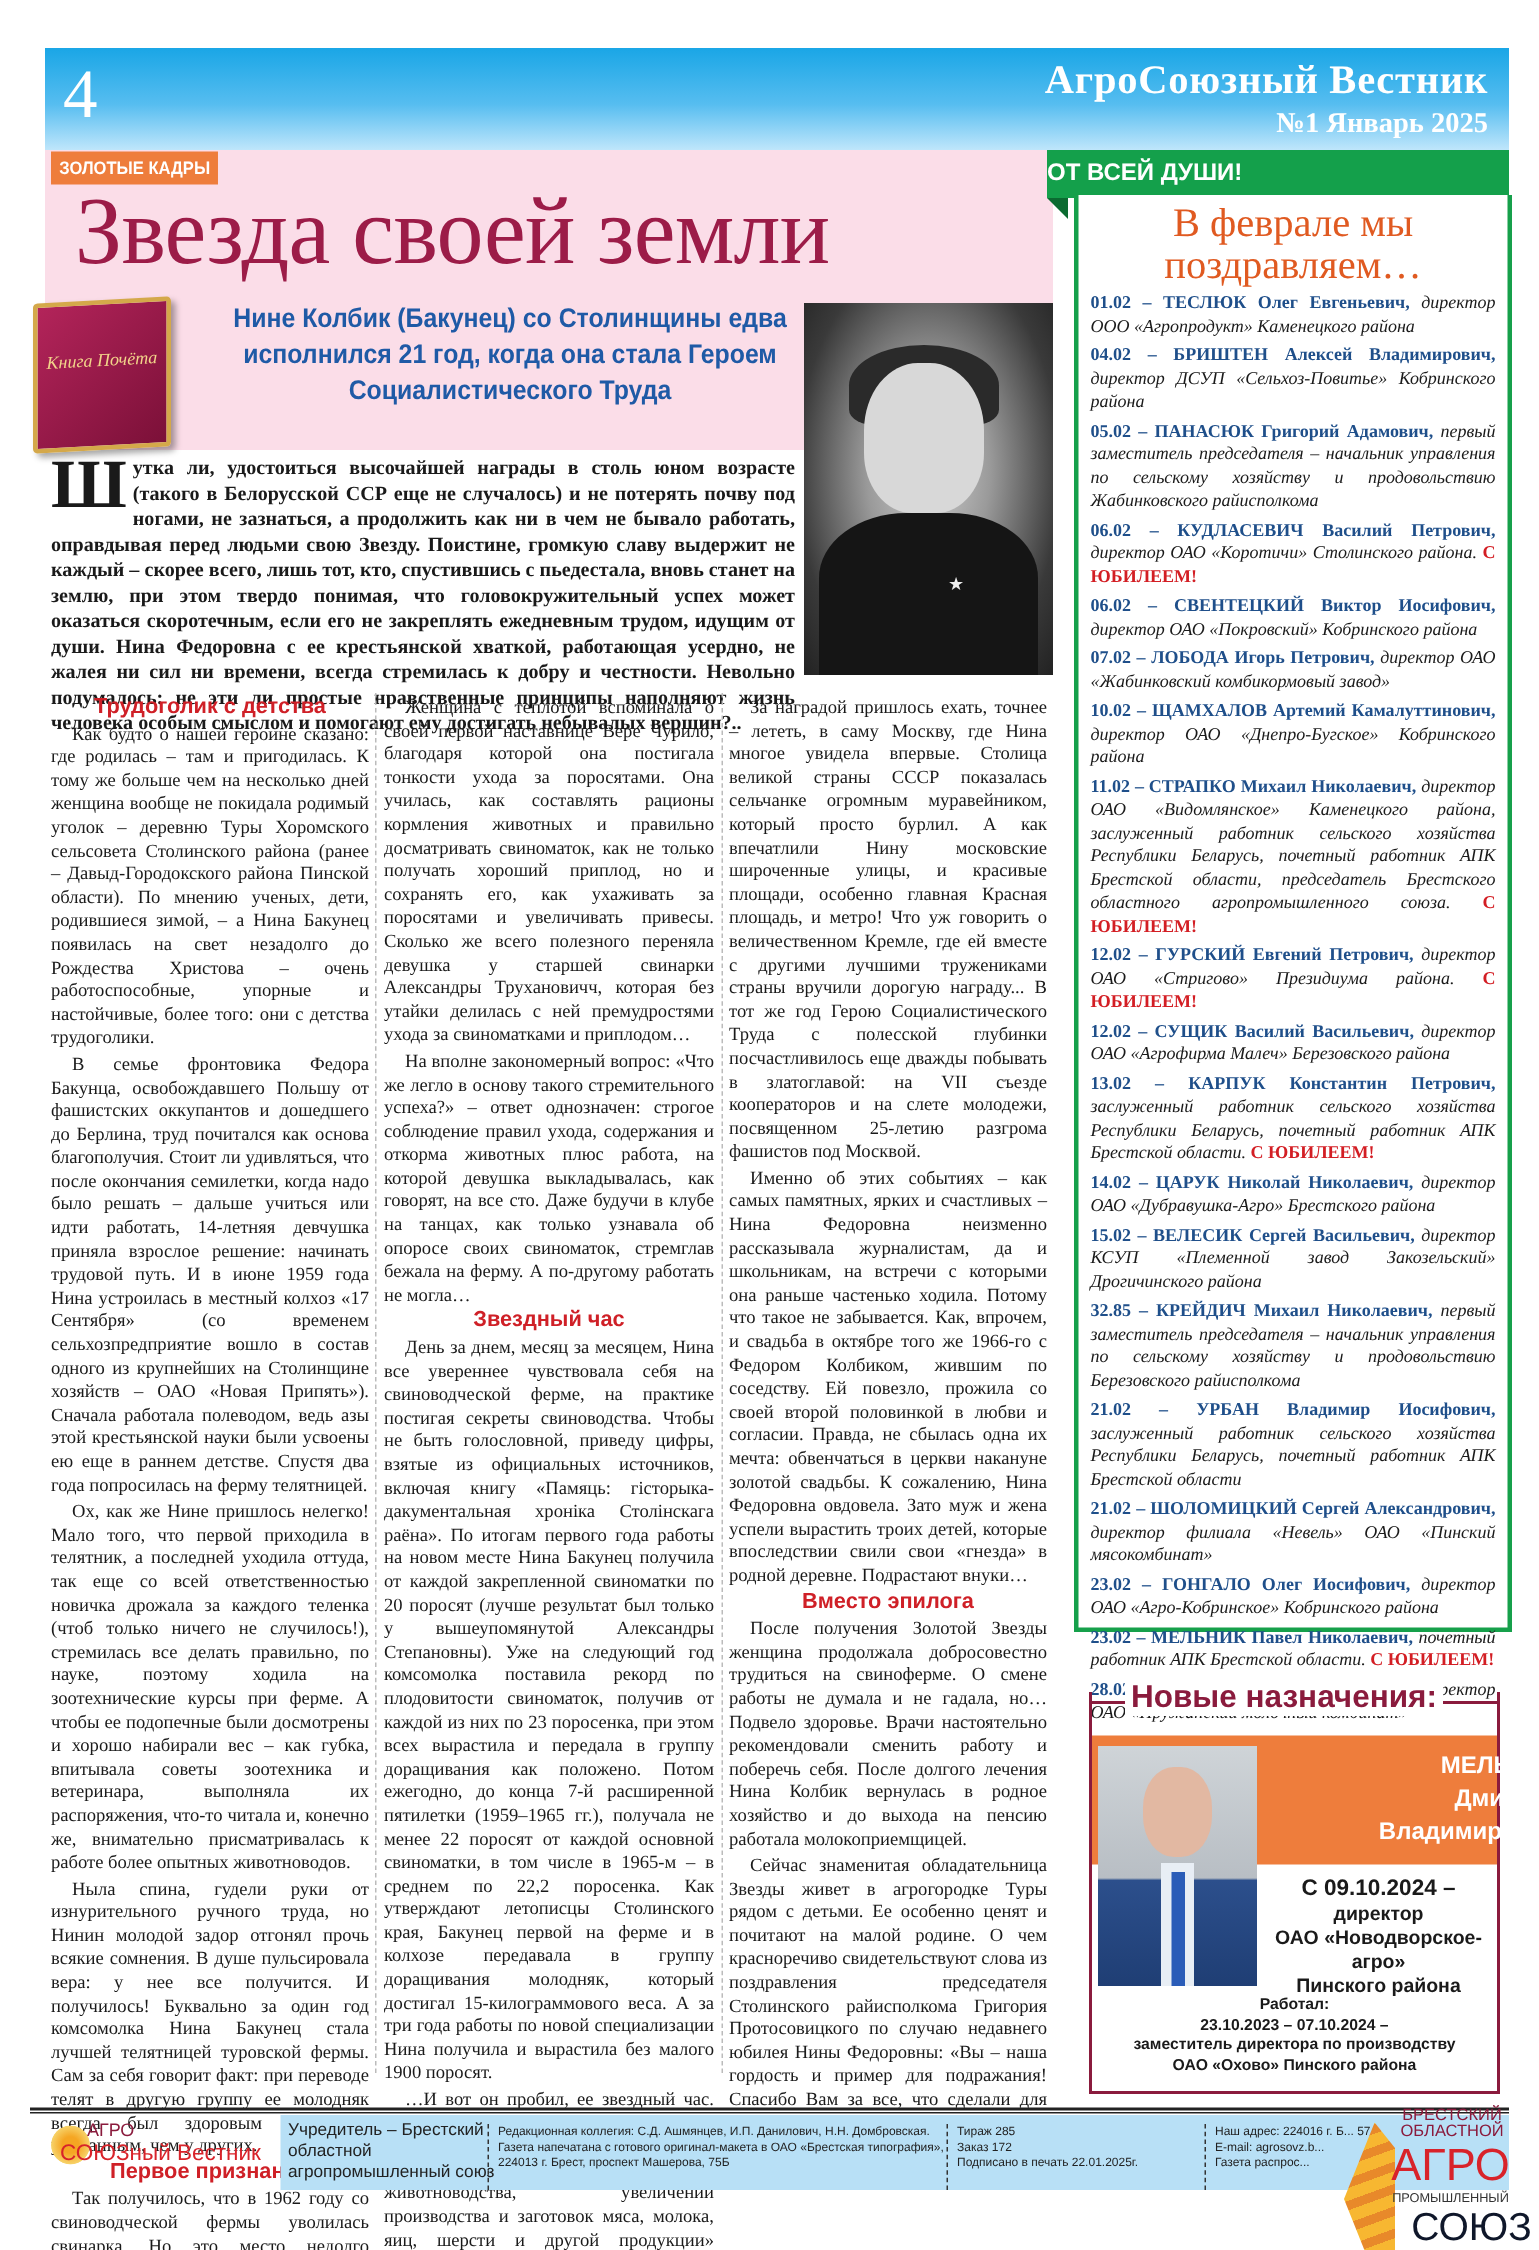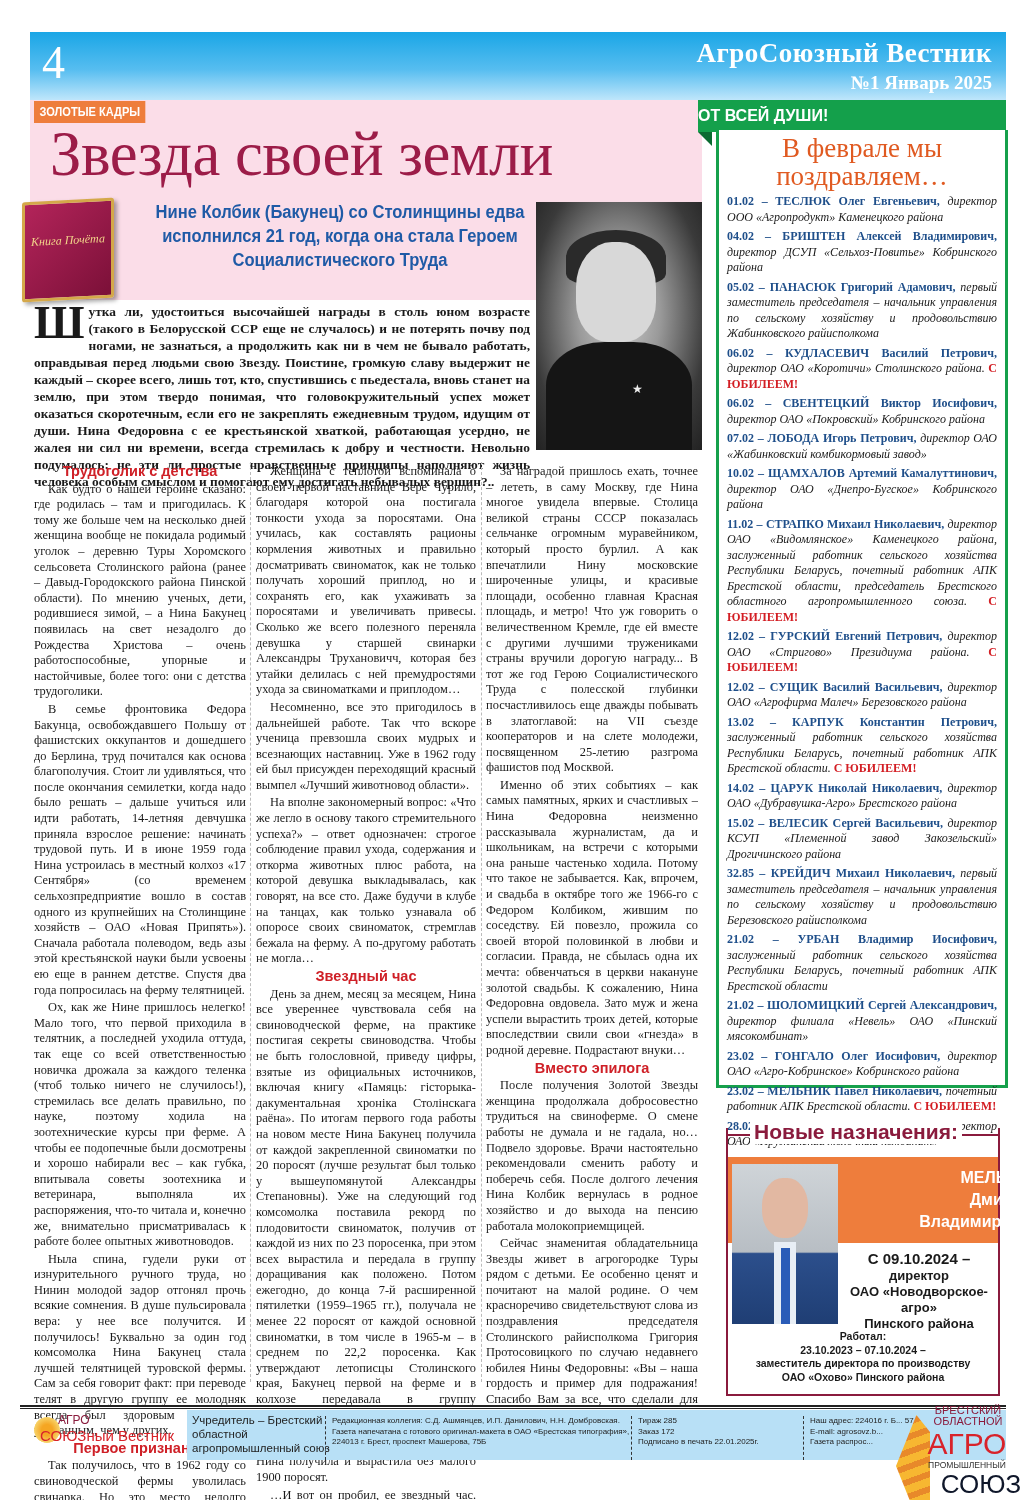--- a/index.html
+++ b/index.html
@@ -100,21 +100,20 @@
   <p>Как будто о нашей героине сказано: где родилась – там и пригодилась. К тому же больше чем на несколько дней женщина вообще не покидала родимый уголок – деревню Туры Хоромского сельсовета Столинского района (ранее – Давыд-Городокского района Пинской области). По мнению ученых, дети, родившиеся зимой, – а Нина Бакунец появилась на свет незадолго до Рождества Христова – очень работоспособные, упорные и настойчивые, более того: они с детства трудоголики.</p>
   <p>В семье фронтовика Федора Бакунца, освобождавшего Польшу от фашистских оккупантов и дошедшего до Берлина, труд почитался как основа благополучия. Стоит ли удивляться, что после окончания семилетки, когда надо было решать – дальше учиться или идти работать, 14-летняя девчушка приняла взрослое решение: начинать трудовой путь. И в июне 1959 года Нина устроилась в местный колхоз «17 Сентября» (со временем сельхозпредприятие вошло в состав одного из крупнейших на Столинщине хозяйств – ОАО «Новая Припять»). Сначала работала полеводом, ведь азы этой крестьянской науки были усвоены ею еще в раннем детстве. Спустя два года попросилась на ферму телятницей.</p>
   <p>Ох, как же Нине пришлось нелегко! Мало того, что первой приходила в телятник, а последней уходила оттуда, так еще со всей ответственностью новичка дрожала за каждого теленка (чтоб только ничего не случилось!), стремилась все делать правильно, по науке, поэтому ходила на зоотехнические курсы при ферме. А чтобы ее подопечные были досмотрены и хорошо набирали вес – как губка, впитывала советы зоотехника и ветеринара, выполняла их распоряжения, что-то читала и, конечно же, внимательно присматривалась к работе более опытных животноводов.</p>
   <p>Ныла спина, гудели руки от изнурительного ручного труда, но Нинин молодой задор отгонял прочь всякие сомнения. В душе пульсировала вера: у нее все получится. И получилось! Буквально за один год комсомолка Нина Бакунец стала лучшей телятницей туровской фермы. Сам за себя говорит факт: при переводе телят в другую группу ее молодняк всегда был здоровым и более упитанным, чем у других.</p>
   <h3>Первое признание</h3>
   <p>Так получилось, что в 1962 году со свиноводческой фермы уволилась свинарка. Но это место недолго оставалось вакантным. К новому делу Нина Бакунец подошла с присущей ей скрупулезностью и профессиональным интересом. К тому же – не стоит забывать – мир не без добрых людей. Среди них особое место занимают наставники молодой свинарки, которые не только передавали ей свой богатый опыт, но и подбадривали, поддерживали – и словом, и делом…</p>
 </div>
 <div class="col-rule" style="left:250px"></div>
 <div class="col col2">
   <p>Женщина с теплотой вспоминала о своей первой наставнице Вере Чурило, благодаря которой она постигала тонкости ухода за поросятами. Она училась, как составлять рационы кормления животных и правильно досматривать свиноматок, как не только получать хороший приплод, но и сохранять его, как ухаживать за поросятами и увеличивать привесы. Сколько же всего полезного переняла девушка у старшей свинарки Александры Трухановичч, которая без утайки делилась с ней премудростями ухода за свиноматками и приплодом…</p>
-  <p>Несомненно, все это пригодилось в дальнейшей работе. Так что вскоре ученица превзошла своих мудрых и всезнающих наставниц. Уже в 1962 году ей был присужден переходящий красный вымпел «Лучший животновод области».</p>
   <p>На вполне закономерный вопрос: «Что же легло в основу такого стремительного успеха?» – ответ однозначен: строгое соблюдение правил ухода, содержания и откорма животных плюс работа, на которой девушка выкладывалась, как говорят, на все сто. Даже будучи в клубе на танцах, как только узнавала об опоросе своих свиноматок, стремглав бежала на ферму. А по-другому работать не могла…</p>
   <h3>Звездный час</h3>
   <p>День за днем, месяц за месяцем, Нина все увереннее чувствовала себя на свиноводческой ферме, на практике постигая секреты свиноводства. Чтобы не быть голословной, приведу цифры, взятые из официальных источников, включая книгу «Памяць: гісторыка-дакументальная хроніка Столінскага раёна». По итогам первого года работы на новом месте Нина Бакунец получила от каждой закрепленной свиноматки по 20 поросят (лучше результат был только у вышеупомянутой Александры Степановны). Уже на следующий год комсомолка поставила рекорд по плодовитости свиноматок, получив от каждой из них по 23 поросенка, при этом всех вырастила и передала в группу доращивания как положено. Потом ежегодно, до конца 7-й расширенной пятилетки (1959–1965 гг.), получала не менее 22 поросят от каждой основной свиноматки, в том числе в 1965-м – в среднем по 22,2 поросенка. Как утверждают летописцы Столинского края, Бакунец первой на ферме и в колхозе передавала в группу доращивания молодняк, который достигал 15-килограммового веса. А за три года работы по новой специализации Нина получила и вырастила без малого 1900 поросят.</p>
   <p>…И вот он пробил, ее звездный час. Указом Президиума Верховного Совета СССР от 22 марта 1966 года «за достигнутые успехи в развитии животноводства, увеличении производства и заготовок мяса, молока, яиц, шерсти и другой продукции» молодой свинарке колхоза «17 Сентября» Нине Бакунец присвоено звание Героя Социалистического Труда с вручением ордена Ленина и золотой медали «Серп и Молот». Кстати, из шести Героев Соцтруда Столинского района она самой первой удостоилась этой высокой чести.</p>
 </div>
 <div class="col-rule" style="left:481px"></div>
 <div class="col col3">
   <p>За наградой пришлось ехать, точнее – лететь, в саму Москву, где Нина многое увидела впервые. Столица великой страны СССР показалась сельчанке огромным муравейником, который просто бурлил. А как впечатлили Нину московские широченные улицы, и красивые площади, особенно главная Красная площадь, и метро! Что уж говорить о величественном Кремле, где ей вместе с другими лучшими тружениками страны вручили дорогую награду... В тот же год Герою Социалистического Труда с полесской глубинки посчастливилось еще дважды побывать в златоглавой: на VII съезде кооператоров и на слете молодежи, посвященном 25-летию разгрома фашистов под Москвой.</p>
   <p>Именно об этих событиях – как самых памятных, ярких и счастливых – Нина Федоровна неизменно рассказывала журналистам, да и школьникам, на встречи с которыми она раньше частенько ходила. Потому что такое не забывается. Как, впрочем, и свадьба в октябре того же 1966-го с Федором Колбиком, жившим по соседству. Ей повезло, прожила со своей второй половинкой в любви и согласии. Правда, не сбылась одна их мечта: обвенчаться в церкви накануне золотой свадьбы. К сожалению, Нина Федоровна овдовела. Зато муж и жена успели вырастить троих детей, которые впоследствии свили свои «гнезда» в родной деревне. Подрастают внуки…</p>
   <h3>Вместо эпилога</h3>

